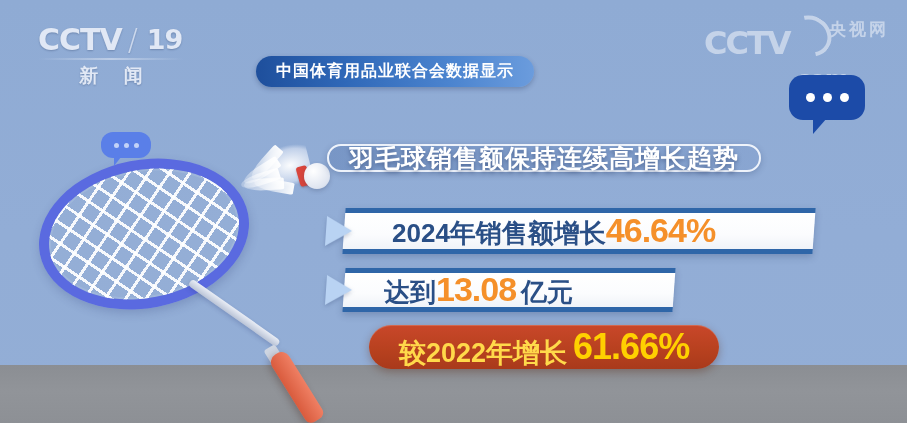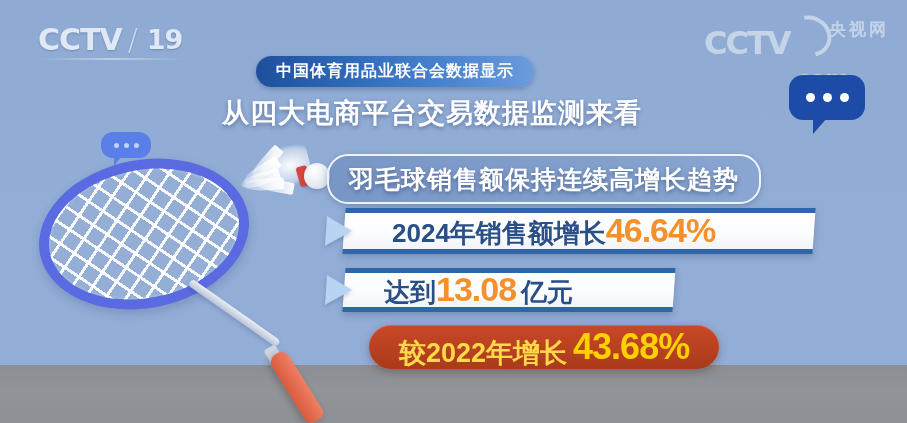--- a/index.html
+++ b/index.html
@@ -175,28 +175,27 @@
 
   
   #line2{
     position:absolute; left:222px; top:95px;
     font-size:27px; font-weight:bold; color:#ffffff; letter-spacing:1px;
     text-shadow:0 2px 4px rgba(35,55,100,.45);
   }
 
   
   #headline{
-    position:absolute; left:327px; top:144px; height:50px;
+    position:absolute; left:327px; top:144px; height:28px;
     padding:0 20px; display:flex; align-items:center;
     border:2px solid #eef3fb; border-radius:21px;
     background:linear-gradient(90deg,rgba(86,120,176,.42),rgba(120,150,200,.30));
     color:#ffffff; font-size:25px; font-weight:bold; letter-spacing:1px;
     text-shadow:0 2px 4px rgba(30,50,95,.5);
     box-shadow:0 2px 6px rgba(30,50,95,.25);
-    margin-top:10px;
   }
 
   
   .bar{
     position:absolute; display:flex; align-items:center;
     transform:skewX(-4deg);
   }
   .bar .arrow{
     position:relative; z-index:3;
     width:0; height:0; border-style:solid;
@@ -250,20 +249,21 @@
 
   <div id="floor"></div>
 
   <div id="cctv13">
     <div class="row1">
       <span>CCTV</span>
       <span class="slash">/</span>
       <span class="thirteen">19</span>
     </div>
     <div class="rule"></div>
+    <div class="row2">新 闻</div>
   </div>
 
   <div id="cctvcom">
     <span class="big">CCTV</span>
     <span class="arc"></span>
     <span class="com">com</span>
     <span class="cn">央视网</span>
   </div>
 
   <div id="racket">
@@ -302,21 +302,20 @@
       <span class="f" style="left:8px;  top:45px; transform:rotate(24deg);"></span>
     </div>
     <div class="band"></div>
     <div class="cork"></div>
   </div>
 
   <div id="pill-source">
     <span>中国体育用品业联合会数据显示</span>
   </div>
 
-  <div id="line2">从四大电商平台交易数据监测来看</div>
 
   <div id="headline">
     <span>羽毛球销售额保持连续高增长趋势</span>
   </div>
 
   <div class="bar" id="bar1">
     <div class="arrow"></div>
     <div class="body">
       <div class="txt">
         <span class="lab">2024年销售额增长</span>
@@ -331,16 +330,16 @@
       <div class="txt">
         <span class="lab">达到</span>
         <span class="num">13.08</span>
         <span class="lab" style="margin-left:5px">亿元</span>
       </div>
     </div>
   </div>
 
   <div id="bar3">
     <span class="lab">较2022年增长</span>
-    <span class="num" style="margin-left:6px">43.68%</span>
+    <span class="num" style="margin-left:6px">61.66%</span>
   </div>
 
 </div>
 
 </body></html>

